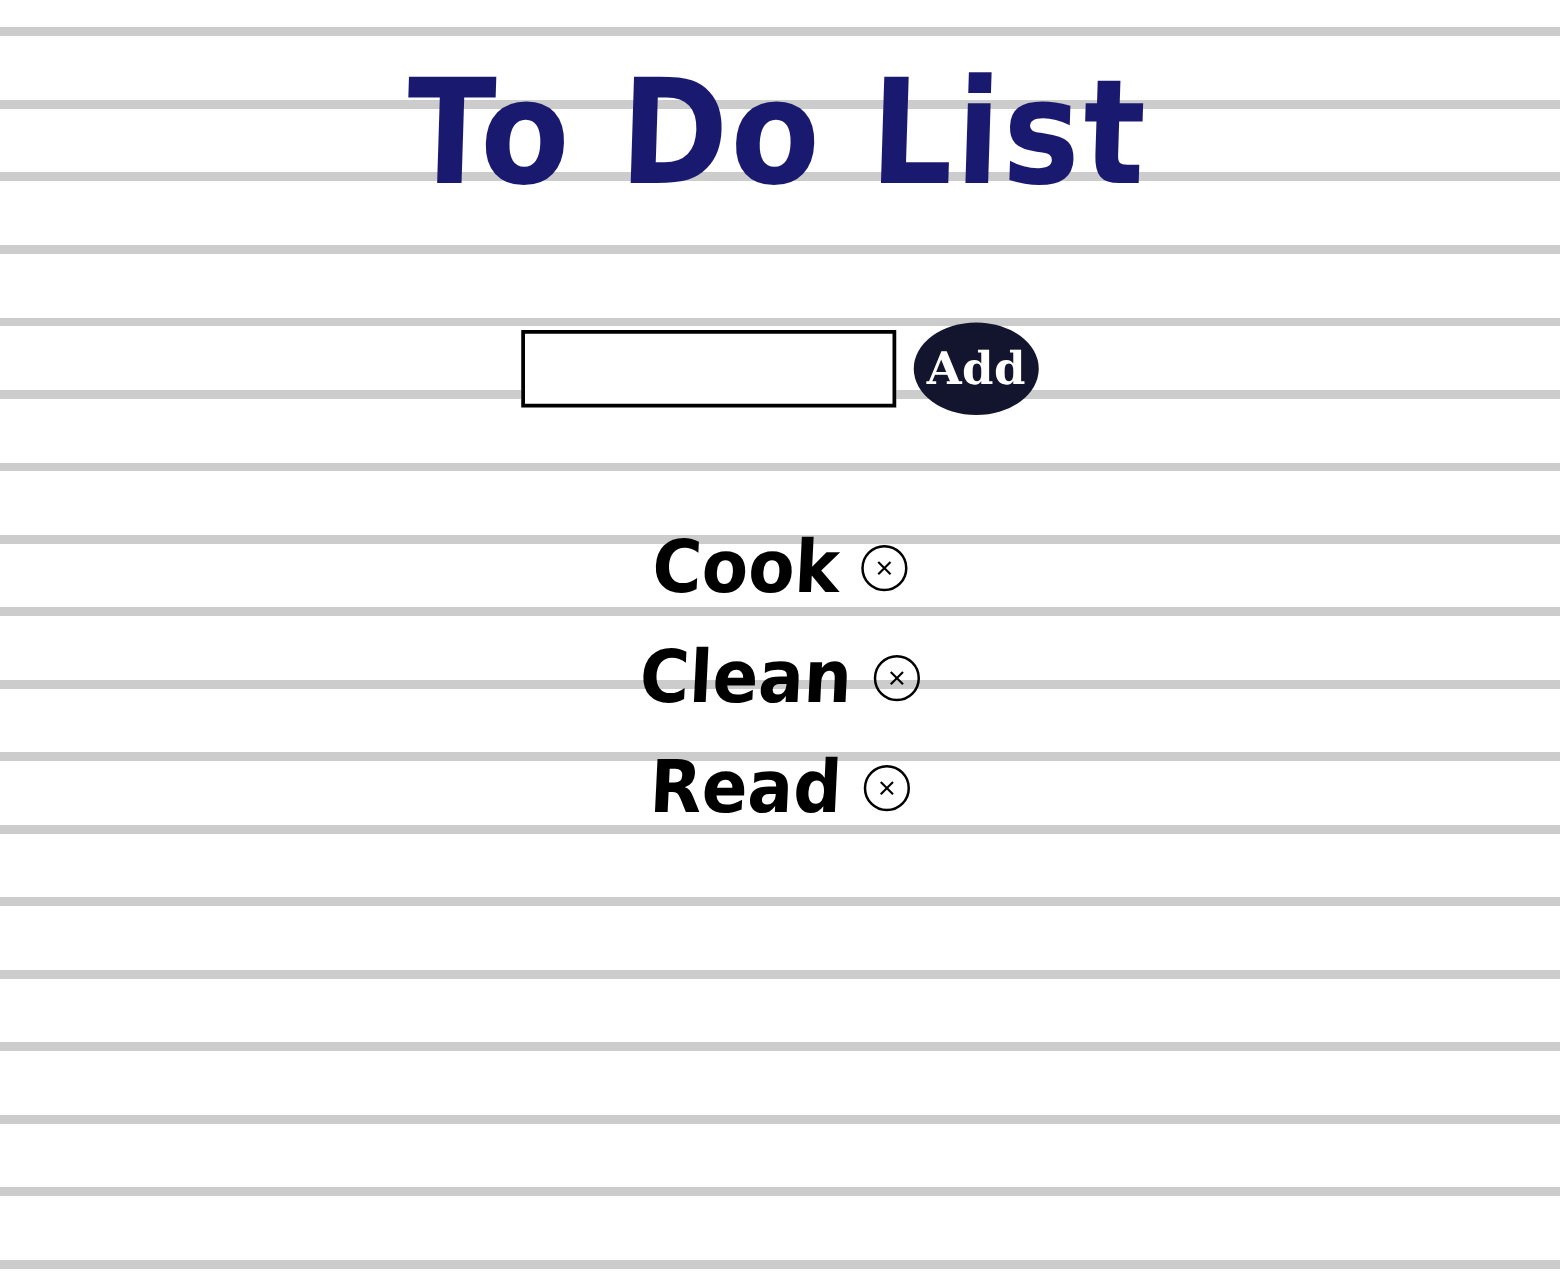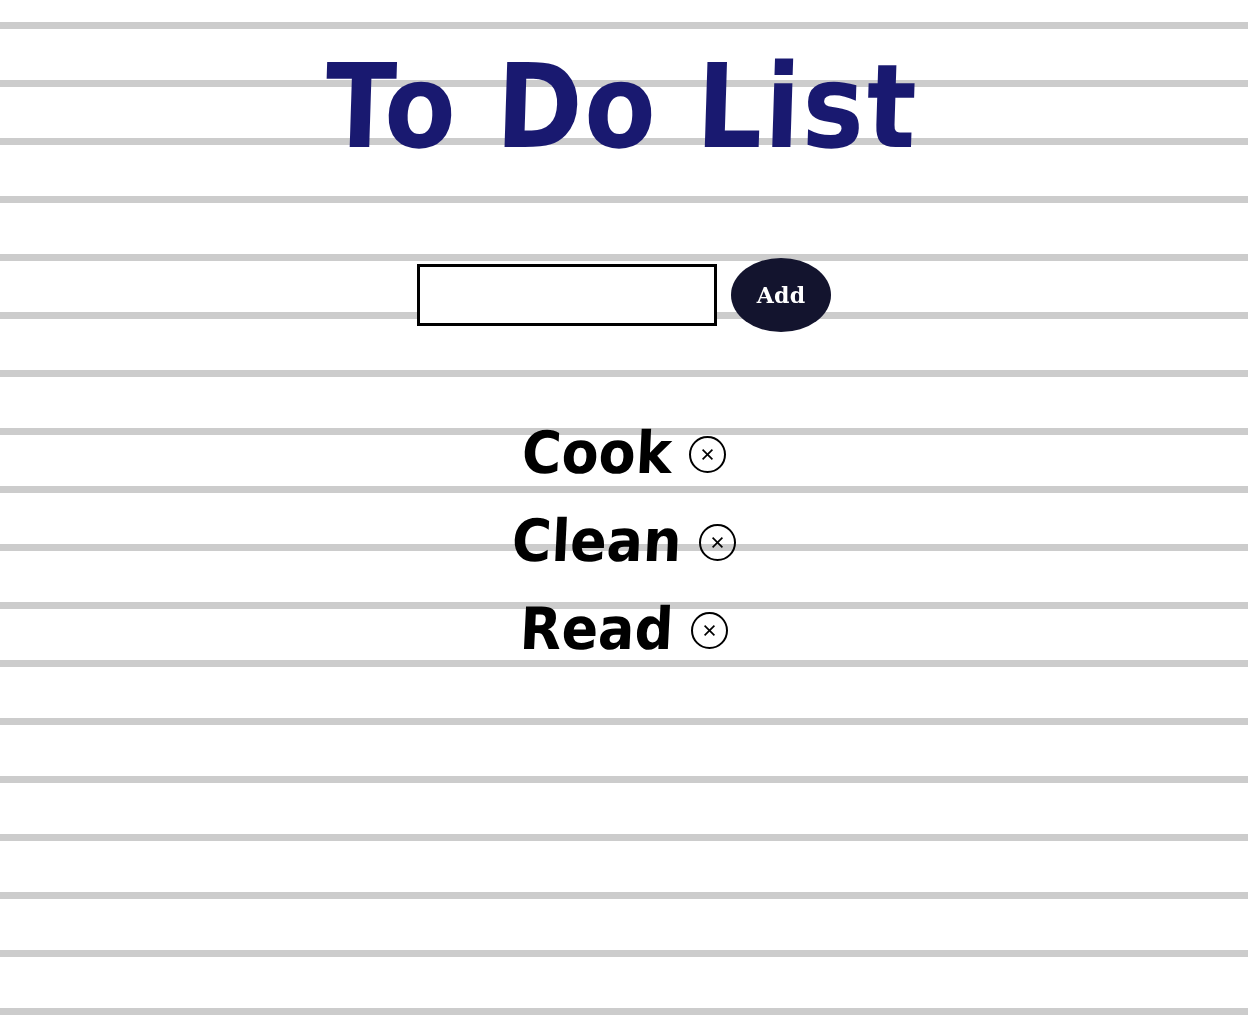--- a/index.html
+++ b/index.html
@@ -86,21 +86,21 @@
 
   #add-button {
     width: 100px;
     height: 74px;
     border: none;
     border-radius: 50px / 37px;
     background-color: #13142e;
     color: #ffffff;
     font-family: "DejaVu Serif", serif;
     font-weight: 700;
-    font-size: 22px;
+    font-size: 36px;
     letter-spacing: 0.01em;
     cursor: pointer;
     display: flex;
     align-items: center;
     justify-content: center;
     padding: 0;
   }
 
   
   #todo-list {

